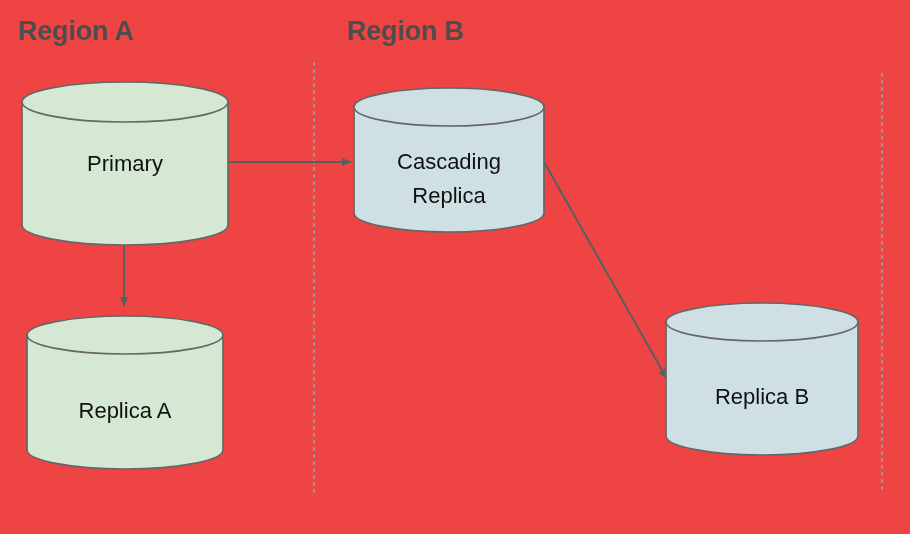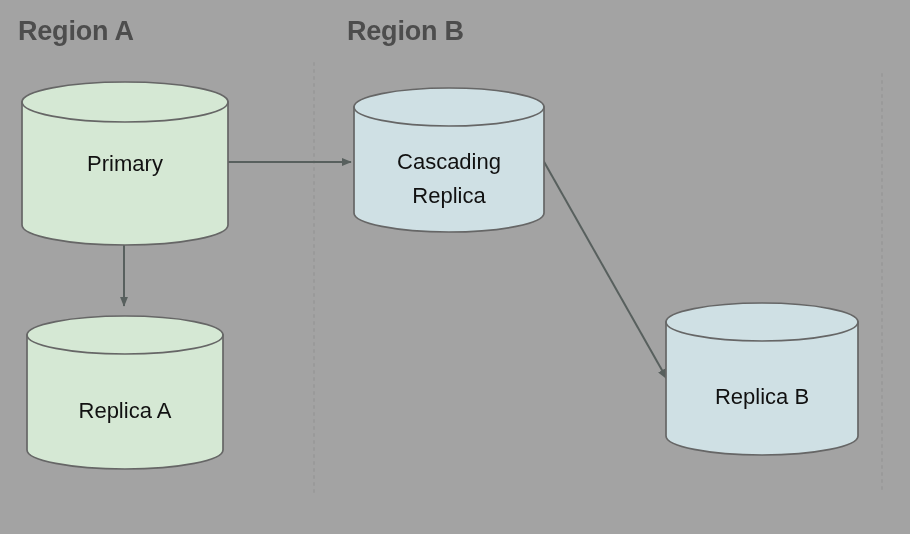--- a/index.html
+++ b/index.html
@@ -8,21 +8,21 @@
     padding: 0;
     background: #ffffff;
   }
   body {
     font-family: "Liberation Sans", sans-serif;
   }
   #canvas {
     position: relative;
     width: 910px;
     height: 534px;
-    background: #a3a3a3;
+    background: #ef4444;
     overflow: hidden;
   }
   #diagram-svg {
     position: absolute;
     left: 0;
     top: 0;
     width: 910px;
     height: 534px;
     display: block;
   }

